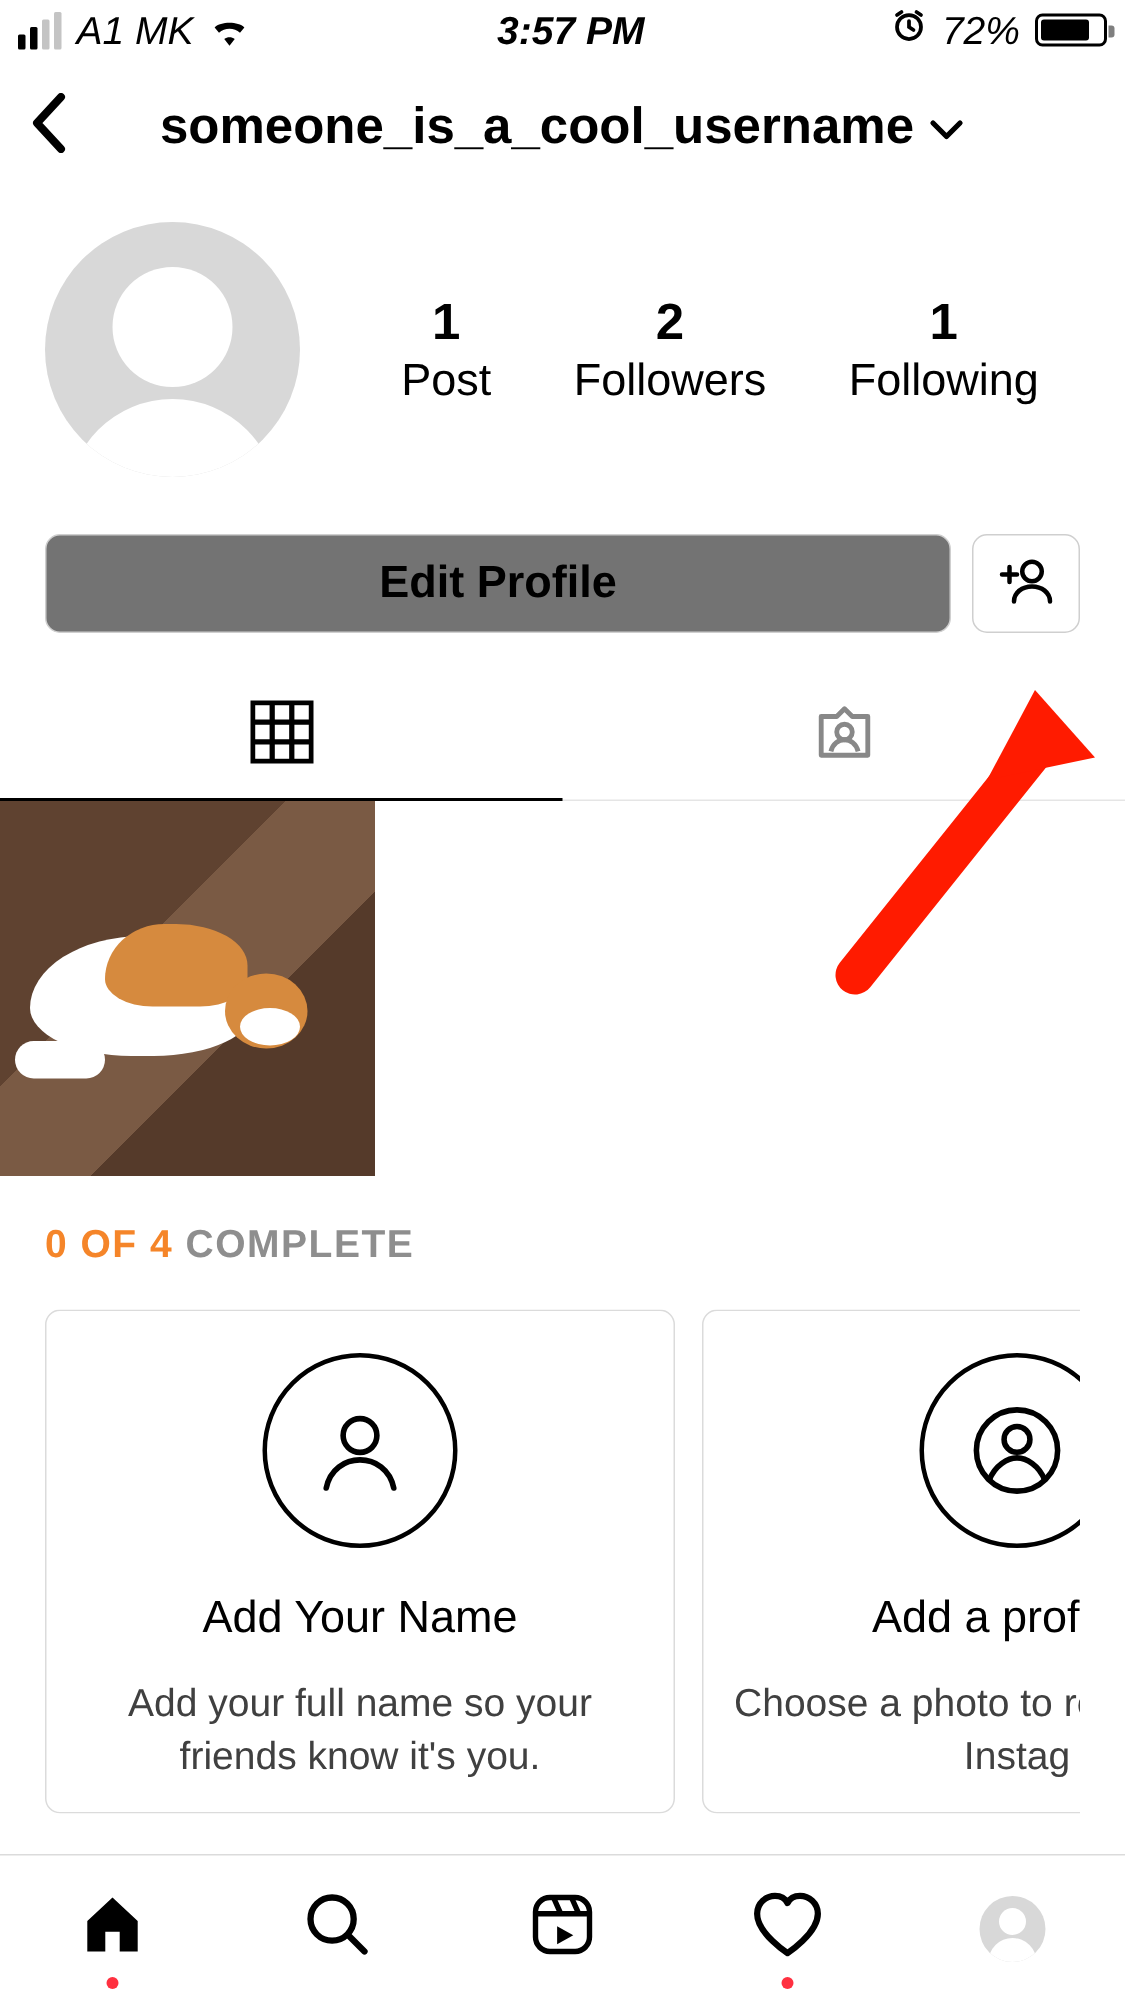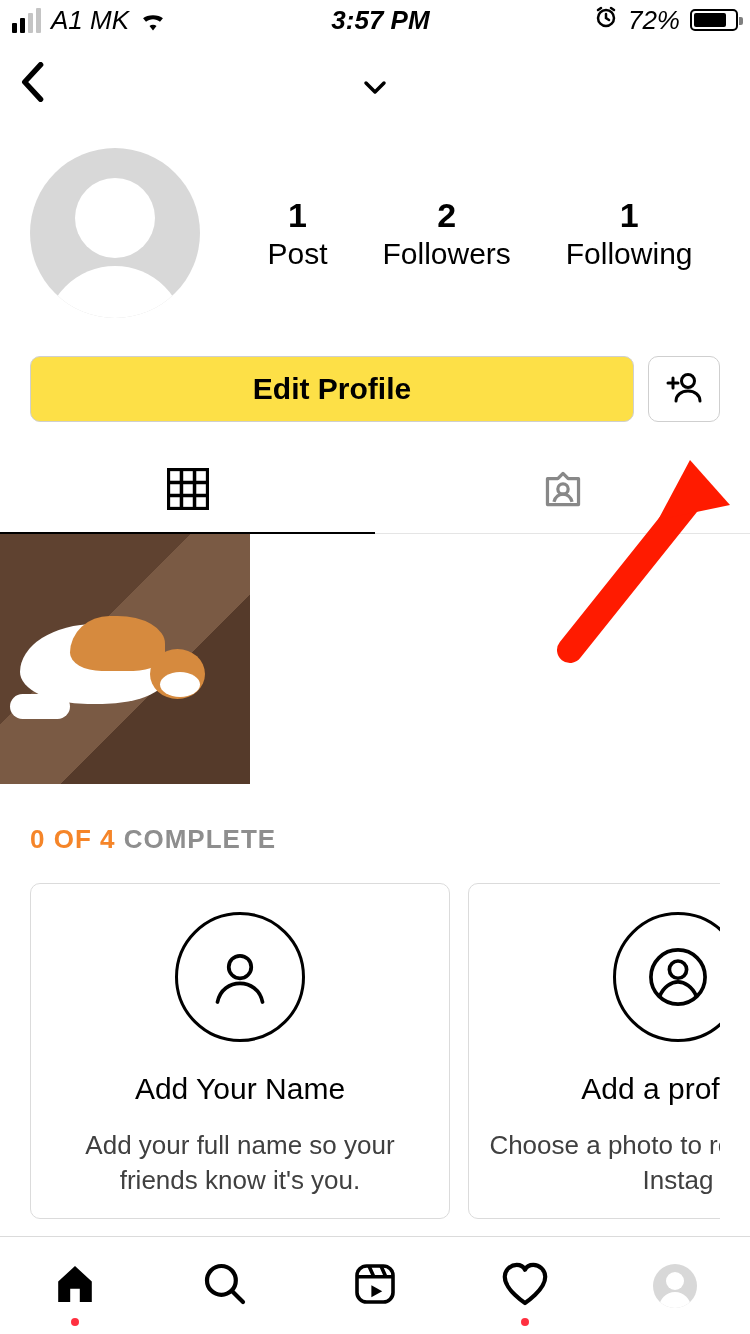--- a/index.html
+++ b/index.html
@@ -83,21 +83,21 @@
   .buttons-row {
     display:flex;
     gap:14px;
     padding: 28px 30px 20px 30px;
   }
   .btn-edit {
     flex:1;
     height:66px;
     border:1.5px solid #cfcfcf;
     border-radius:10px;
-    background:#fde047;
+    background:#737373;
     font-size:30px;
     font-weight:600;
     display:flex; align-items:center; justify-content:center;
   }
   .btn-discover {
     width:72px; height:66px;
     border:1.5px solid #cfcfcf;
     border-radius:10px;
     background:#fff;
     display:flex; align-items:center; justify-content:center;
@@ -170,21 +170,21 @@
     left:0px; top:90px;
     width:60px; height:25px;
     background:#fff;
     border-radius:20px;
   }
   
   .complete-section {
     padding: 30px 30px 0 30px;
   }
   .complete-title { font-size:34px; font-weight:700; }
-  .complete-sub { font-size:26px; font-weight:700; margin-top:10px; color:#8e8e8e; letter-spacing:1px;}
+  .complete-sub { font-size:26px; font-weight:700; color:#8e8e8e; letter-spacing:1px;}
   .complete-sub .orange { color:#f58529;}
   .cards-row {
     display:flex;
     gap:18px;
     margin-top:28px;
     overflow:hidden;
   }
   .card {
     flex:0 0 420px;
     border:1px solid #dbdbdb;
@@ -271,20 +271,21 @@
   </div>
 </div>
 
 <div class="nav-header">
   <span>
     <svg width="28" height="40" viewBox="0 0 20 30">
         <path d="M15 2 L3 15 L15 28" stroke="#000" stroke-width="4" fill="none" stroke-linecap="round" stroke-linejoin="round"></path>
       </svg>
   </span>
   <div class="nav-title-wrap">
+    <span>someone_is_a_cool_username</span>
     <span>
       <svg width="24" height="16" viewBox="0 0 24 16">
           <path d="M3 3l9 9 9-9" stroke="#000" stroke-width="3.5" fill="none" stroke-linecap="round" stroke-linejoin="round"></path>
         </svg>
     </span>
   </div>
   <span style="width:28px"></span>
 </div>
 
 <div class="profile-row">

